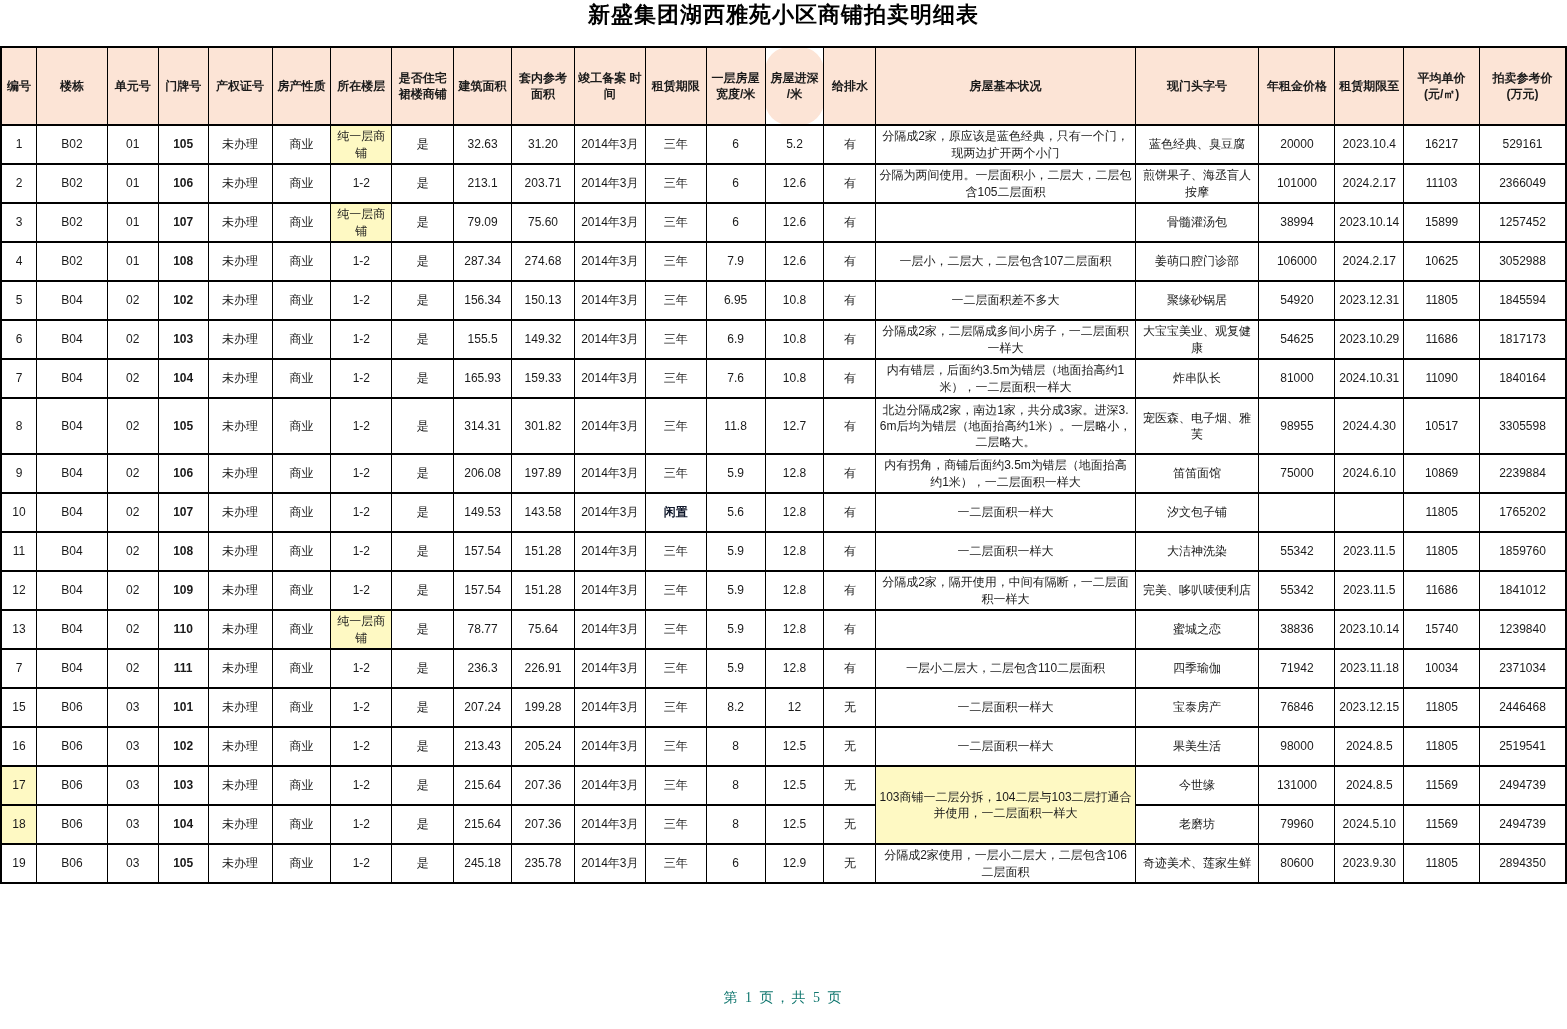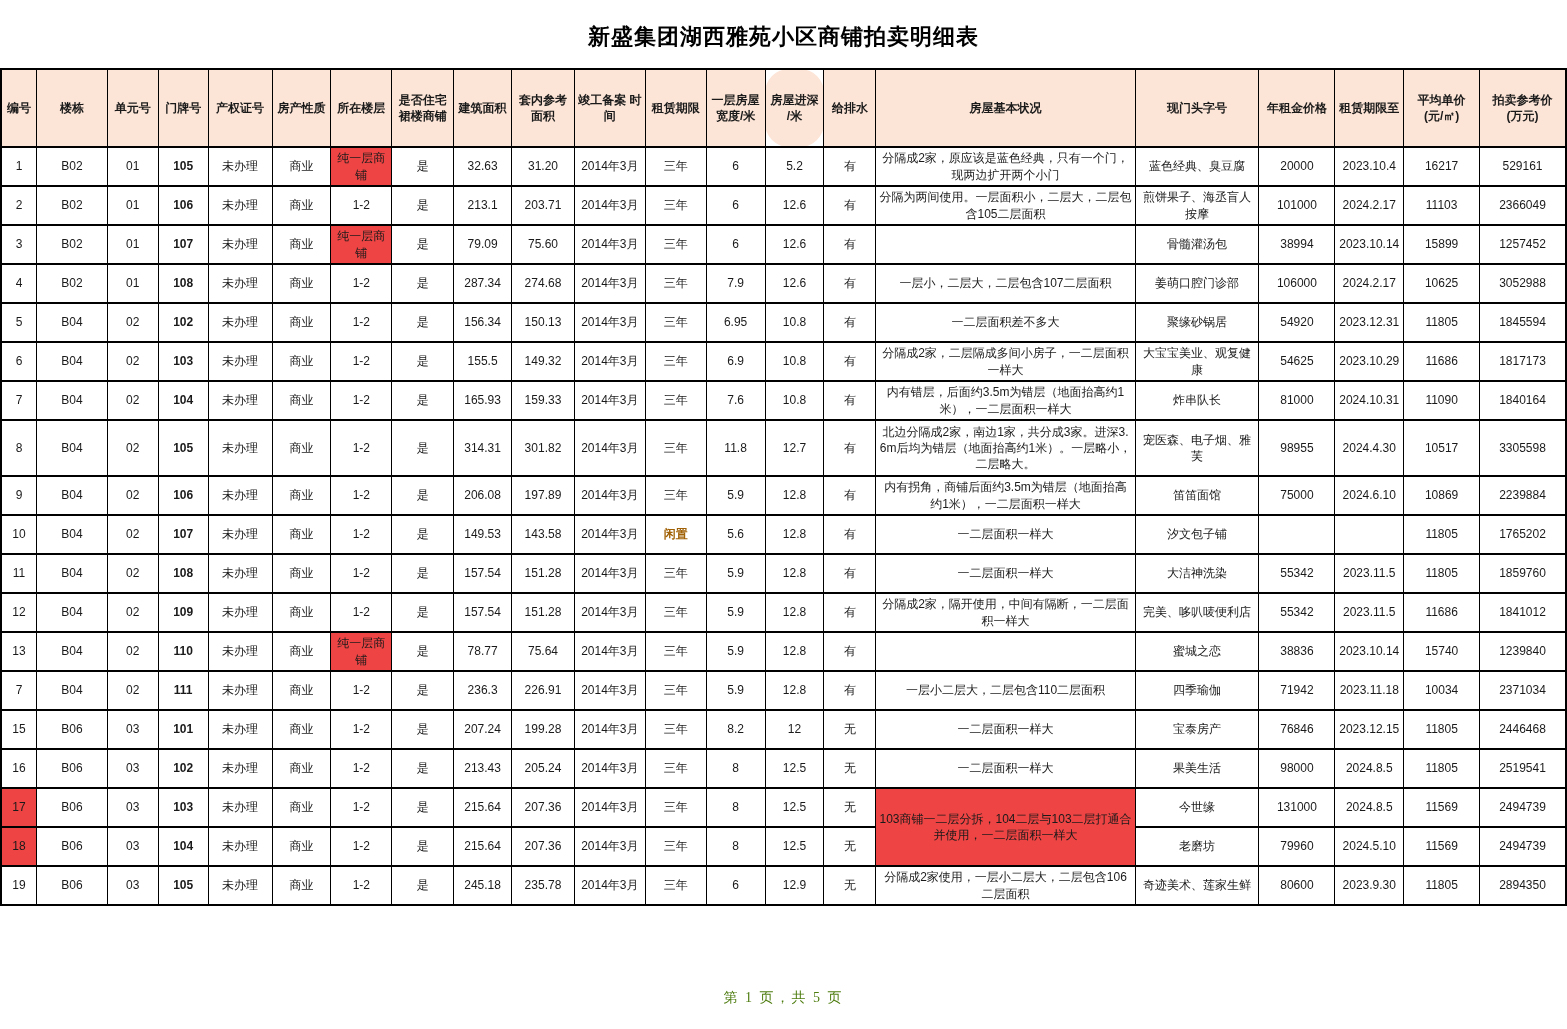--- a/index.html
+++ b/index.html
@@ -4,21 +4,21 @@
 <style>
   html,body{margin:0;padding:0;}
   body{
     width:1567px;height:1029px;background:#ffffff;position:relative;
     font-family:"Liberation Sans","DejaVu Sans",sans-serif;color:#1a1a1a;
   }
   .title{
     text-align:center;
     font-family:"Liberation Serif","DejaVu Serif",serif;
     font-weight:bold;font-size:22px;color:#000;
-    padding-top:22px;letter-spacing:1px;
+    letter-spacing:1px;
   }
   table.sheet{
     border-collapse:collapse;table-layout:fixed;
     margin:16px auto 0 auto;
     border:2px solid #000;
   }
   .sheet th,.sheet td{
     border:1px solid #000;
     border-top:2px solid #000;
     border-bottom:2px solid #000;
@@ -28,34 +28,34 @@
     word-break:break-all;
     overflow:hidden;
   }
   .sheet thead th{
     background:#fce4d6;
     font-weight:bold;
     height:72px;
   }
   .sheet tbody tr{height:39px;}
   .sheet tbody tr.tall{height:56px;}
-  .cell-hl{background:#ef4444;margin-left:44px;}
-  .text-red{color:#a16207;font-weight:bold;}
+  .cell-hl{background:#fef9c3;margin-left:44px;}
+  .text-red{color:#0f172a;font-weight:bold;}
   
   .c0{width:28px;} .c1{width:64px;} .c2{width:44px;} .c3{width:43px;font-weight:bold;}
   .c4{width:57px;} .c5{width:52px;} .c6{width:54px;} .c7{width:55px;}
   .c8{width:51px;} .c9{width:56px;} .c10{width:64px;} .c11{width:54px;}
   .c12{width:52px;} .c13{width:52px;border-radius:24px;} .c14{width:45px;} .c15{width:253px;}
   .c16{width:117px;margin-top:48px;} .c17{width:69px;} .c18{width:62px;} .c19{width:69px;}
   .c20{width:79px;}
   .footer{
     position:absolute;left:0;bottom:22px;width:100%;
     text-align:center;
     font-family:"Liberation Serif","DejaVu Serif",serif;
-    font-size:14px;color:#4d7c0f;letter-spacing:2px;
+    font-size:14px;color:#0f766e;letter-spacing:2px;
   }
 </style>
 </head>
 <body>
 
 <div class="title">新盛集团湖西雅苑小区商铺拍卖明细表</div>
 
 <table class="sheet">
   <thead>
     <tr>

